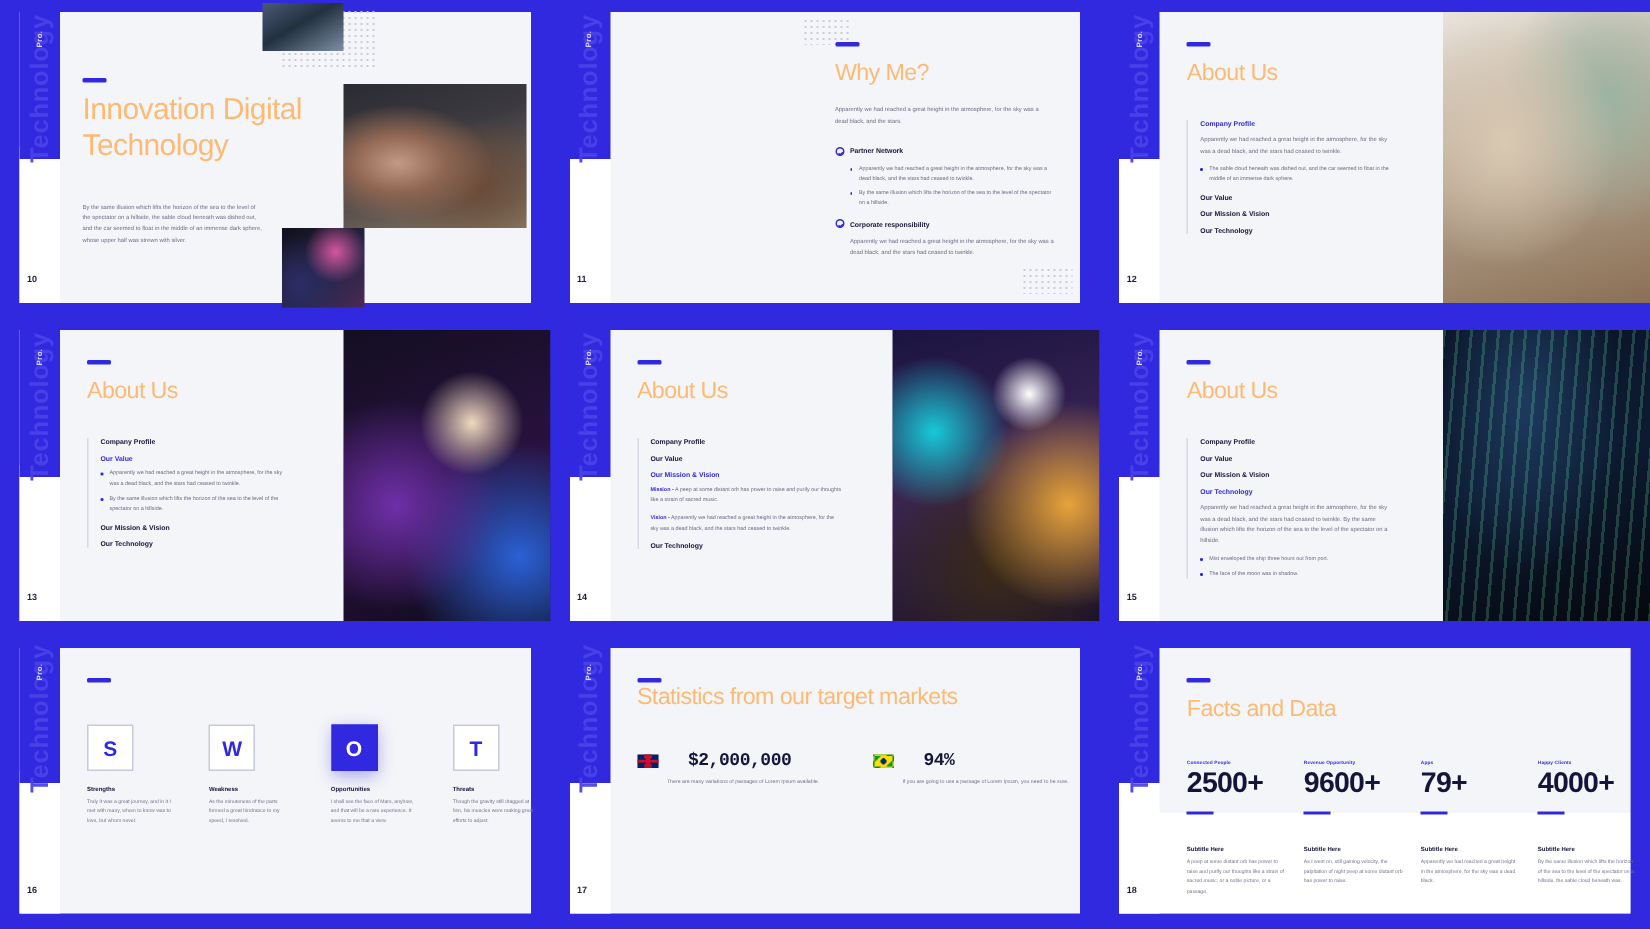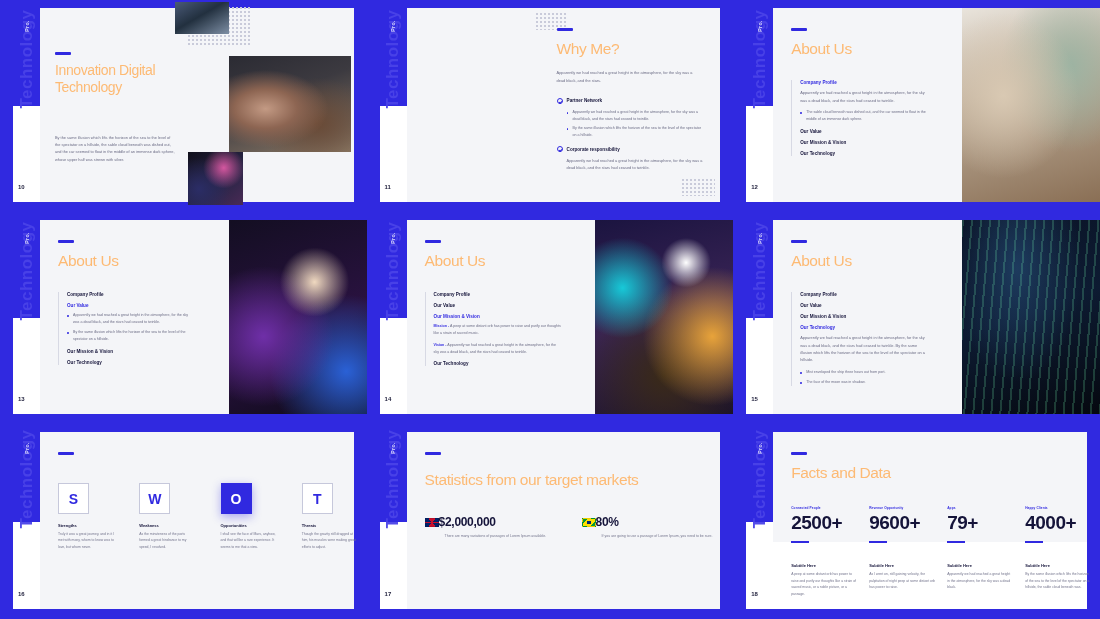--- a/index.html
+++ b/index.html
@@ -84,21 +84,21 @@
     background: #3029e0;
     border-radius: 1px;
   }
   h2.title {
     font-size: 15.5px;
     font-weight: 400;
     color: #fdba74;
     letter-spacing: -.4px;
     line-height: 1.18;
   }
-  h2.title.big { font-size: 14px; }
+  h2.title.big { font-size: 20px; }
   p.body {
     font-size: 3.9px;
     line-height: 1.85;
     color: #6b6c85;
   }
   
   .s10-imgTop {
     position: absolute; left: 175px; top: 2px;
     width: 54px; height: 32px;
     background: linear-gradient(150deg,#4a5a78 0%,#22303f 45%,#7e8fa5 100%);
@@ -229,21 +229,21 @@
     margin-bottom: 9px;
   }
   .swot-box.active {
     background: #3029e0; border-color: #3029e0; color: #fff;
     box-shadow: 0 3px 10px rgba(48,41,224,.38);
   }
   .swot-name { font-size: 4px; font-weight: 700; color: #15143a; margin-bottom: 3px; }
   .swot-desc { font-size: 3.4px; line-height: 1.9; color: #74758d; }
   
   .stat-grid { display: grid; grid-template-columns: 1fr 1fr; row-gap: 16px; column-gap: 14px; }
-  .stat-head { display: flex; align-items: center; gap: 0; margin-bottom: 4px; }
+  .stat-head { display: flex; align-items: center; gap: 20px; margin-bottom: 4px; font-family: Liberation Mono, monospace; }
   .flag { width: 14px; height: 9.5px; flex: none; border: .4px solid rgba(0,0,0,.08); }
   .stat-val { font-size: 12px; font-weight: 700; color: #15143a; letter-spacing: -.3px; }
   .stat-desc { font-size: 3.5px; line-height: 1.95; color: #74758d; padding-left: 20px; }
   
   .flag-uk {
     background:
       linear-gradient(to bottom, transparent 40%, #c8102e 40% 60%, transparent 60%),
       linear-gradient(to right, transparent 41%, #c8102e 41% 59%, transparent 59%),
       linear-gradient(58deg, transparent 45%, #c8102e 45% 55%, transparent 55%),
       linear-gradient(-58deg, transparent 45%, #c8102e 45% 55%, transparent 55%),
@@ -501,33 +501,33 @@
     <div class="canvas"></div>
     <div class="vtab">
       <span class="vtab-word">Technology</span>
       <span class="vtab-pro">Pro.</span>
     </div>
     <div class="white-strip"></div>
     <div class="pagenum">17</div>
     <div class="content">
       <div style="position:absolute;left:18px;top:28px;width:300px">
         <div class="dash"></div>
-        <h2 class="title" style="margin-top:16px">Statistics from our target markets</h2>
+        <h2 class="title" style="margin-top:1px">Statistics from our target markets</h2>
         <div class="stat-grid" style="margin-top:26px">
           <div>
             <div class="stat-head">
               <span class="flag flag-uk"></span>
               <span class="stat-val">$2,000,000</span>
             </div>
             <div class="stat-desc">There are many variations of passages of Lorem Ipsum available.</div>
           </div>
           <div>
             <div class="stat-head">
               <span class="flag flag-br"></span>
-              <span class="stat-val">80%</span>
+              <span class="stat-val">94%</span>
             </div>
             <div class="stat-desc">If you are going to use a passage of Lorem Ipsum, you need to be sure.</div>
           </div>
         </div>
       </div>
     </div>
   </div>
 
   <div class="slide">
     <div class="canvas">

